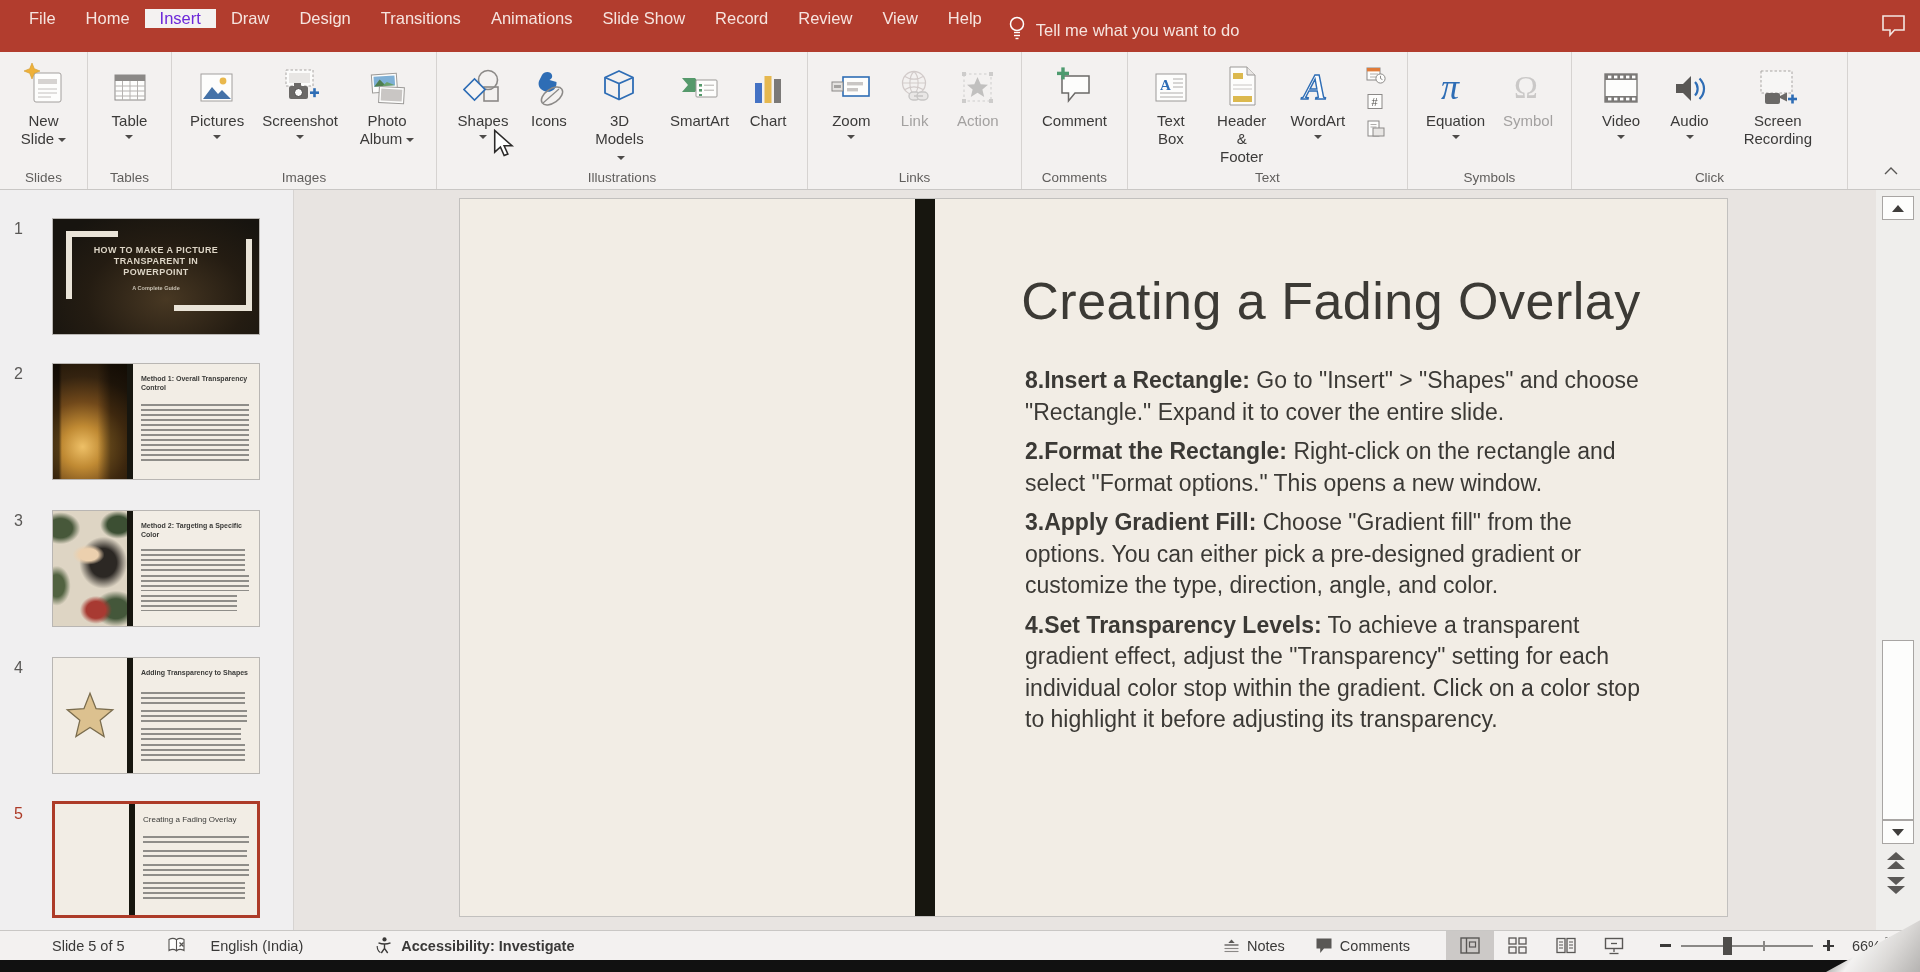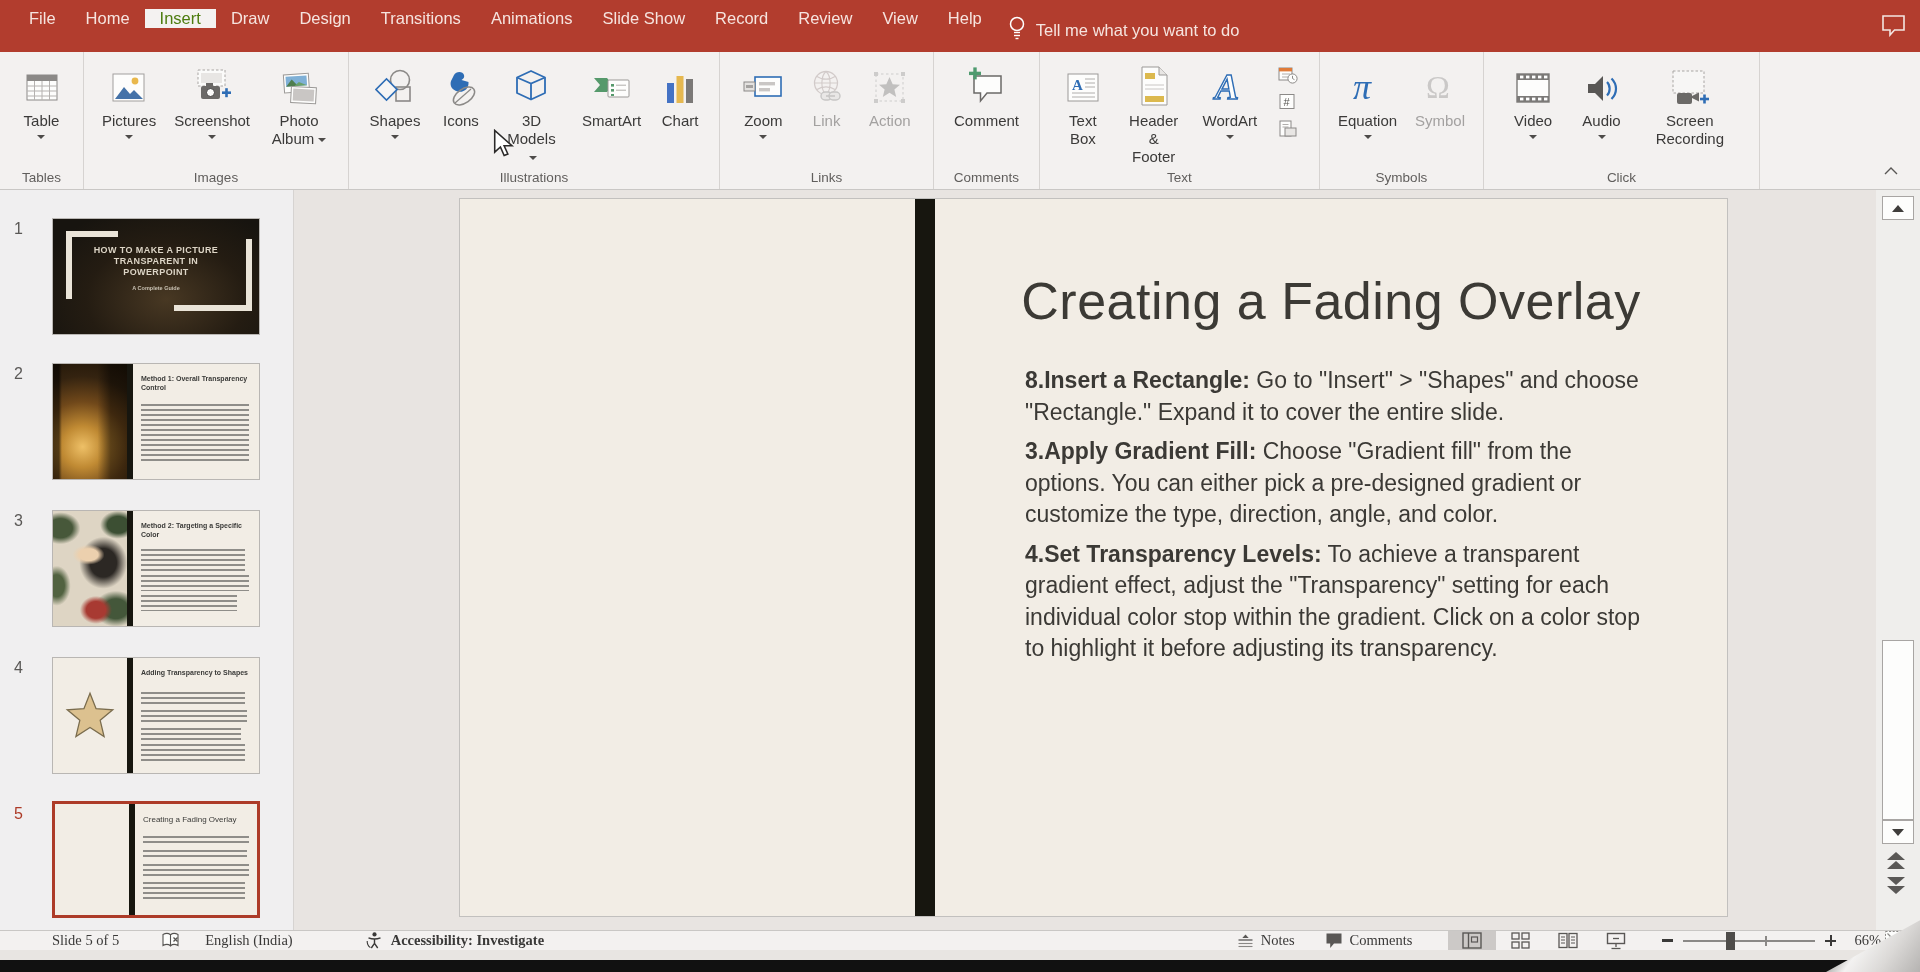--- a/index.html
+++ b/index.html
@@ -5,21 +5,21 @@
   html,body{margin:0;padding:0;width:1920px;height:972px;overflow:hidden;
     font-family:"Liberation Sans",sans-serif;background:#e8e5e2;position:relative;}
   *{box-sizing:border-box;}
 
   
   .titlebar{position:absolute;left:0;top:0;width:1920px;height:52px;background:#b23d2e;
     display:flex;align-items:stretch;color:#f6e4df;}
   .menutabs{display:flex;align-items:flex-start;margin-left:14px;}
   .mtab{display:flex;align-items:center;padding:0 15px;margin-top:9px;font-size:16.5px;
     white-space:nowrap;cursor:default;color:#f6e4df;}
-  .mtab.active{background:#f4f2f1;color:#4d7c0f;}
+  .mtab.active{background:#f4f2f1;color:#6d28d9;}
   .tellme{display:flex;align-items:center;gap:9px;margin-top:9px;padding:0 10px;font-size:16.5px;}
   .chatic{position:absolute;right:14px;top:14px;}
 
   
   .ribbon{position:absolute;left:0;top:52px;width:1920px;height:138px;background:#f3f1f0;
     border-bottom:1px solid #c9c7c5;display:flex;}
   .rgroup{position:relative;height:100%;border-right:1px solid #d6d3d1;
     display:flex;justify-content:space-evenly;align-items:flex-start;padding-top:6px;}
   .glabel{position:absolute;bottom:4px;left:0;right:0;text-align:center;
     font-size:13.5px;color:#605e5c;}
@@ -97,22 +97,22 @@
   .tri-dn{width:0;height:0;border-left:6px solid transparent;border-right:6px solid transparent;
     border-top:7px solid #3f3d3b;}
   .sthumb{position:absolute;left:6px;top:450px;width:32px;height:180px;background:#fdfdfc;
     border:1px solid #a8a5a3;}
   .dblarrow{position:absolute;left:11px;display:flex;flex-direction:column;align-items:center;}
   .dblarrow span{width:0;height:0;border-left:9px solid transparent;border-right:9px solid transparent;}
   .dbl-up span{border-bottom:8px solid #5a5856;margin-bottom:1px;}
   .dbl-dn span{border-top:8px solid #5a5856;margin-top:1px;}
 
   
-  .statusbar{position:absolute;left:0;top:930px;width:1920px;height:20px;background:#f3f1f0;
-    border-top:1px solid #c9c7c5;display:flex;align-items:center;font-size:14.5px;color:#3a3938;font-family:Liberation Serif, serif;}
+  .statusbar{position:absolute;left:0;top:930px;width:1920px;height:30px;background:#f3f1f0;
+    border-top:1px solid #c9c7c5;display:flex;align-items:center;font-size:14.5px;color:#3a3938;}
   .sb-left{display:flex;align-items:center;margin-left:44px;gap:0;}
   .sb-right{position:absolute;right:6px;display:flex;align-items:center;height:100%;}
   .sbitem{display:flex;align-items:center;gap:7px;padding:0 8px;height:100%;}
   .viewbtn{display:flex;align-items:center;justify-content:center;width:48px;height:100%;}
   .viewbtn.active{background:#ccc9c7;}
   .zslider{display:flex;align-items:center;gap:10px;margin:0 6px;}
   .ztrack{position:relative;width:132px;height:2px;background:#8a8886;}
   .ztick{position:absolute;left:62%;top:-4px;width:2px;height:10px;background:#8a8886;}
   .zthumb{position:absolute;left:32%;top:-8px;width:9px;height:18px;background:#4e4c4a;}
   .zminus{width:11px;height:2.5px;background:#3a3938;}
@@ -182,20 +182,36 @@
   </div>
   <div class="chatic">
     <svg width="25" height="23" viewBox="0 0 25 23">
         <path d="M2 2h21v14h-9.5L9 21v-5H2z" fill="none" stroke="#f3e6e2" stroke-width="1.6"></path>
       </svg>
   </div>
 </div>
 
 <div class="ribbon">
 
+  <div class="rgroup" style="width:88px">
+    <div class="rbtn">
+      <div class="ricon">
+        <svg width="42" height="46" viewBox="0 0 42 46">
+            <rect x="11" y="11" width="27" height="29" rx="2" fill="#fdfdfc" stroke="#a29f9d"></rect>
+            <rect x="15" y="17" width="19" height="5" fill="#d6d3d1"></rect>
+            <line x1="15" y1="27" x2="34" y2="27" stroke="#c3c0be"></line>
+            <line x1="15" y1="31" x2="34" y2="31" stroke="#c3c0be"></line>
+            <line x1="15" y1="35" x2="28" y2="35" stroke="#c3c0be"></line>
+            <path d="M9 1l2.3 5.7L17 9l-5.7 2.3L9 17l-2.3-5.7L1 9l5.7-2.3z" fill="#efb139" stroke="#d29b2a" stroke-width=".6"></path>
+          </svg>
+      </div>
+      <div class="rlabel" style="max-width:56px"><span>New Slide</span><span class="chev"></span></div>
+    </div>
+    <div class="glabel">Slides</div>
+  </div>
 
   <div class="rgroup" style="width:84px">
     <div class="rbtn">
       <div class="ricon">
         <svg width="40" height="40" viewBox="0 0 40 40">
             <rect x="5" y="7" width="30" height="25" fill="#fdfdfc" stroke="#8b8987"></rect>
             <rect x="5" y="7" width="30" height="6" fill="#8b8987"></rect>
             <line x1="12.5" y1="13" x2="12.5" y2="32" stroke="#b5b2b0"></line>
             <line x1="20" y1="13" x2="20" y2="32" stroke="#b5b2b0"></line>
             <line x1="27.5" y1="13" x2="27.5" y2="32" stroke="#b5b2b0"></line>
@@ -559,20 +575,21 @@
       <div class="tlines" style="position:absolute;left:88px;top:78px;width:102px;height:18px"></div>
     </div>
   </div>
 
   <div class="canvas">
     <div class="slide">
       <div class="slidebar"></div>
       <div class="slidetitle">Creating a Fading Overlay</div>
       <div class="slidebody">
         <p class="step"><span class="lead">8.Insert a Rectangle:</span><span> Go to "Insert" &gt; "Shapes" and choose "Rectangle." Expand it to cover the entire slide.</span></p>
+        <p class="step"><span class="lead">2.Format the Rectangle:</span><span> Right-click on the rectangle and select "Format options." This opens a new window.</span></p>
         <p class="step"><span class="lead">3.Apply Gradient Fill:</span><span> Choose "Gradient fill" from the options. You can either pick a pre-designed gradient or customize the type, direction, angle, and color.</span></p>
         <p class="step"><span class="lead">4.Set Transparency Levels:</span><span> To achieve a transparent gradient effect, adjust the "Transparency" setting for each individual color stop within the gradient. Click on a color stop to highlight it before adjusting its transparency.</span></p>
       </div>
     </div>
   </div>
 
   <div class="vscroll">
     <div class="sbtn" style="top:6px;height:24px">
         <span class="tri-up"></span>
       </div>

